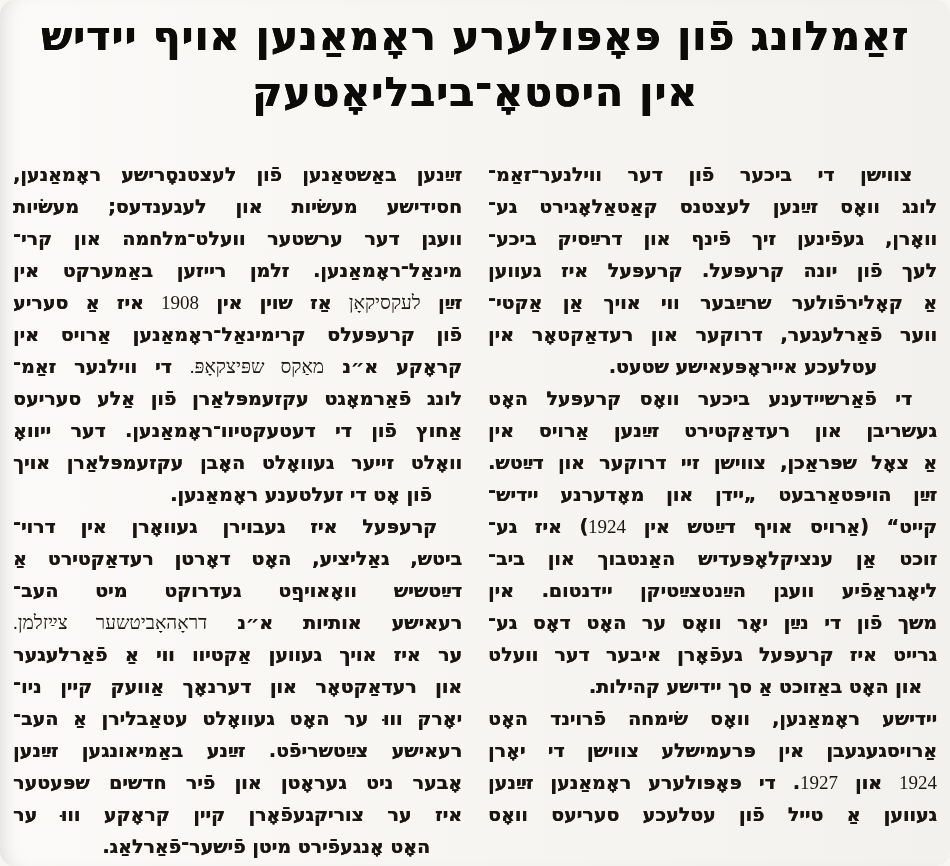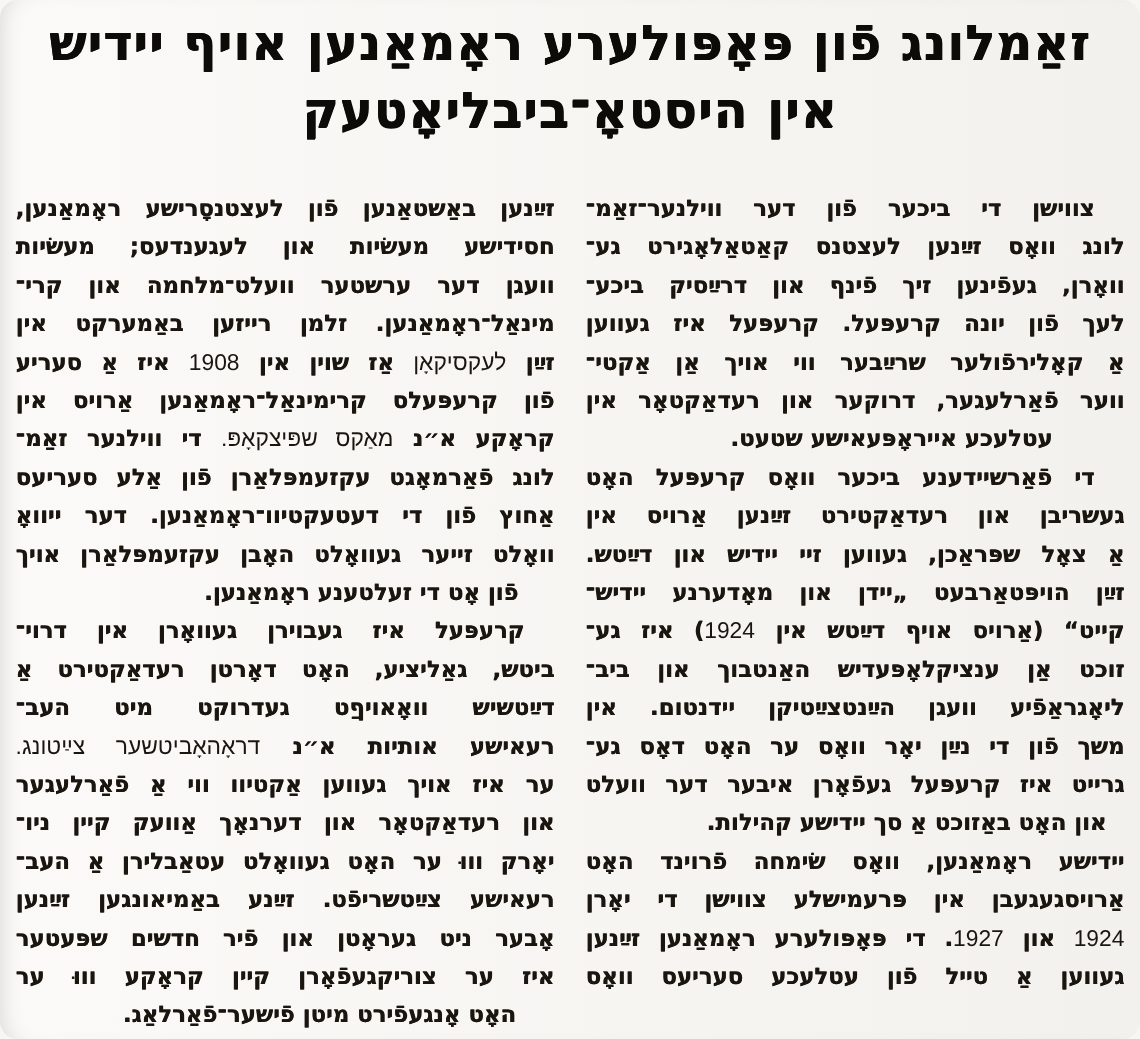--- a/index.html
+++ b/index.html
@@ -49,21 +49,21 @@
     font-weight:bold;
     color:#1a160f;
     text-align:justify;
     text-align-last:justify;
     text-shadow:0.35px 0 0 currentColor;
   }
   .line.first{ padding-right:25px; }
   .line.plast{ text-align-last:right; }
   .light{
     font-weight:normal;
-    font-family:Liberation Sans, sans-serif;
+    font-family:Liberation Serif, serif;
     text-shadow:none;
   }
 </style>
 </head>
 <body>
 
 <div class="page">
   <header class="masthead">
     <div class="title-line">זאַמלונג פֿון פּאָפּולערע ראָמאַנען אויף יידיש</div>
     <div class="title-line">אין היסטאָ־ביבליאָטעק</div>
@@ -72,21 +72,21 @@
       <div class="col">
         <div class="line first">צווישן די ביכער פֿון דער ווילנער־זאַמ־</div>
         <div class="line">לונג וואָס זײַנען לעצטנס קאַטאַלאָגירט גע־</div>
         <div class="line">וואָרן, געפֿינען זיך פֿינף און דרײַסיק ביכע־</div>
         <div class="line">לעך פֿון יונה קרעפּעל. קרעפּעל איז געווען</div>
         <div class="line">אַ קאָלירפֿולער שרײַבער ווי אויך אַן אַקטי־</div>
         <div class="line">ווער פֿאַרלעגער, דרוקער און רעדאַקטאָר אין</div>
         <div class="line plast" style="padding-right: 60px;">עטלעכע אייראָפּעאישע שטעט.</div>
         <div class="line first">די פֿאַרשיידענע ביכער וואָס קרעפּעל האָט</div>
         <div class="line">געשריבן און רעדאַקטירט זײַנען אַרויס אין</div>
-        <div class="line">אַ צאָל שפּראַכן, געווען זיי יידיש און דײַטש.</div>
+        <div class="line">אַ צאָל שפּראַכן, צווישן זיי דרוקער און דײַטש.</div>
         <div class="line">זײַן הויפּטאַרבעט „יידן און מאָדערנע יידיש־</div>
         <div class="line">קייט“ (אַרויס אויף דײַטש אין <span class="light">1924</span>) איז גע־</div>
         <div class="line">זוכט אַן ענציקלאָפּעדיש האַנטבוך און ביב־</div>
         <div class="line">ליאָגראַפֿיע וועגן הײַנטצײַטיקן יידנטום. אין</div>
         <div class="line">משך פֿון די נײַן יאָר וואָס ער האָט דאָס גע־</div>
         <div class="line">גרייט איז קרעפּעל געפֿאָרן איבער דער וועלט</div>
         <div class="line plast" style="padding-right: 15px;">און האָט באַזוכט אַ סך יידישע קהילות.</div>
         <div class="line">יידישע ראָמאַנען, וואָס שׂימחה פֿרוינד האָט</div>
         <div class="line">אַרויסגעגעבן אין פּרעמישלע צווישן די יאָרן</div>
         <div class="line"><span class="light">1924</span> און <span class="light">1927</span>. די פּאָפּולערע ראָמאַנען זײַנען</div>
@@ -100,21 +100,21 @@
         <div class="line">זײַן <span class="light">לעקסיקאָן</span> אַז שוין אין <span class="light">1908</span> איז אַ סעריע</div>
         <div class="line">פֿון קרעפּעלס קרימינאַל־ראָמאַנען אַרויס אין</div>
         <div class="line">קראָקע א״נ <span class="light">מאַקס שפּיצקאָפּ.</span> די ווילנער זאַמ־</div>
         <div class="line">לונג פֿאַרמאָגט עקזעמפּלאַרן פֿון אַלע סעריעס</div>
         <div class="line">אַחוץ פֿון די דעטעקטיוו־ראָמאַנען. דער ייוואָ</div>
         <div class="line">וואָלט זייער געוואָלט האָבן עקזעמפּלאַרן אויך</div>
         <div class="line plast" style="padding-right: 30px;">פֿון אָט די זעלטענע ראָמאַנען.</div>
         <div class="line first">קרעפּעל איז געבוירן געוואָרן אין דרוי־</div>
         <div class="line">ביטש, גאַליציע, האָט דאָרטן רעדאַקטירט אַ</div>
         <div class="line">דײַטשיש וואָאויףַט געדרוקט מיט העב־</div>
-        <div class="line">רעאישע אותיות א״נ <span class="light">דראָהאָביטשער צײַטונג.</span></div>
+        <div class="line">רעאישע אותיות א״נ <span class="light">דראָהאָביטשער צײַזלמן.</span></div>
         <div class="line">ער איז אויך געווען אַקטיוו ווי אַ פֿאַרלעגער</div>
         <div class="line">און רעדאַקטאָר און דערנאָך אַוועק קיין ניו־</div>
         <div class="line">יאָרק וווּ ער האָט געוואָלט עטאַבלירן אַ העב־</div>
         <div class="line">רעאישע צײַטשריפֿט. זײַנע באַמיאונגען זײַנען</div>
         <div class="line">אָבער ניט געראָטן און פֿיר חדשים שפּעטער</div>
         <div class="line">איז ער צוריקגעפֿאָרן קיין קראָקע וווּ ער</div>
         <div class="line plast" style="padding-right: 32px;">האָט אָנגעפֿירט מיטן פֿישער־פֿאַרלאַג.</div>
       </div>
     </main>
 </div>

